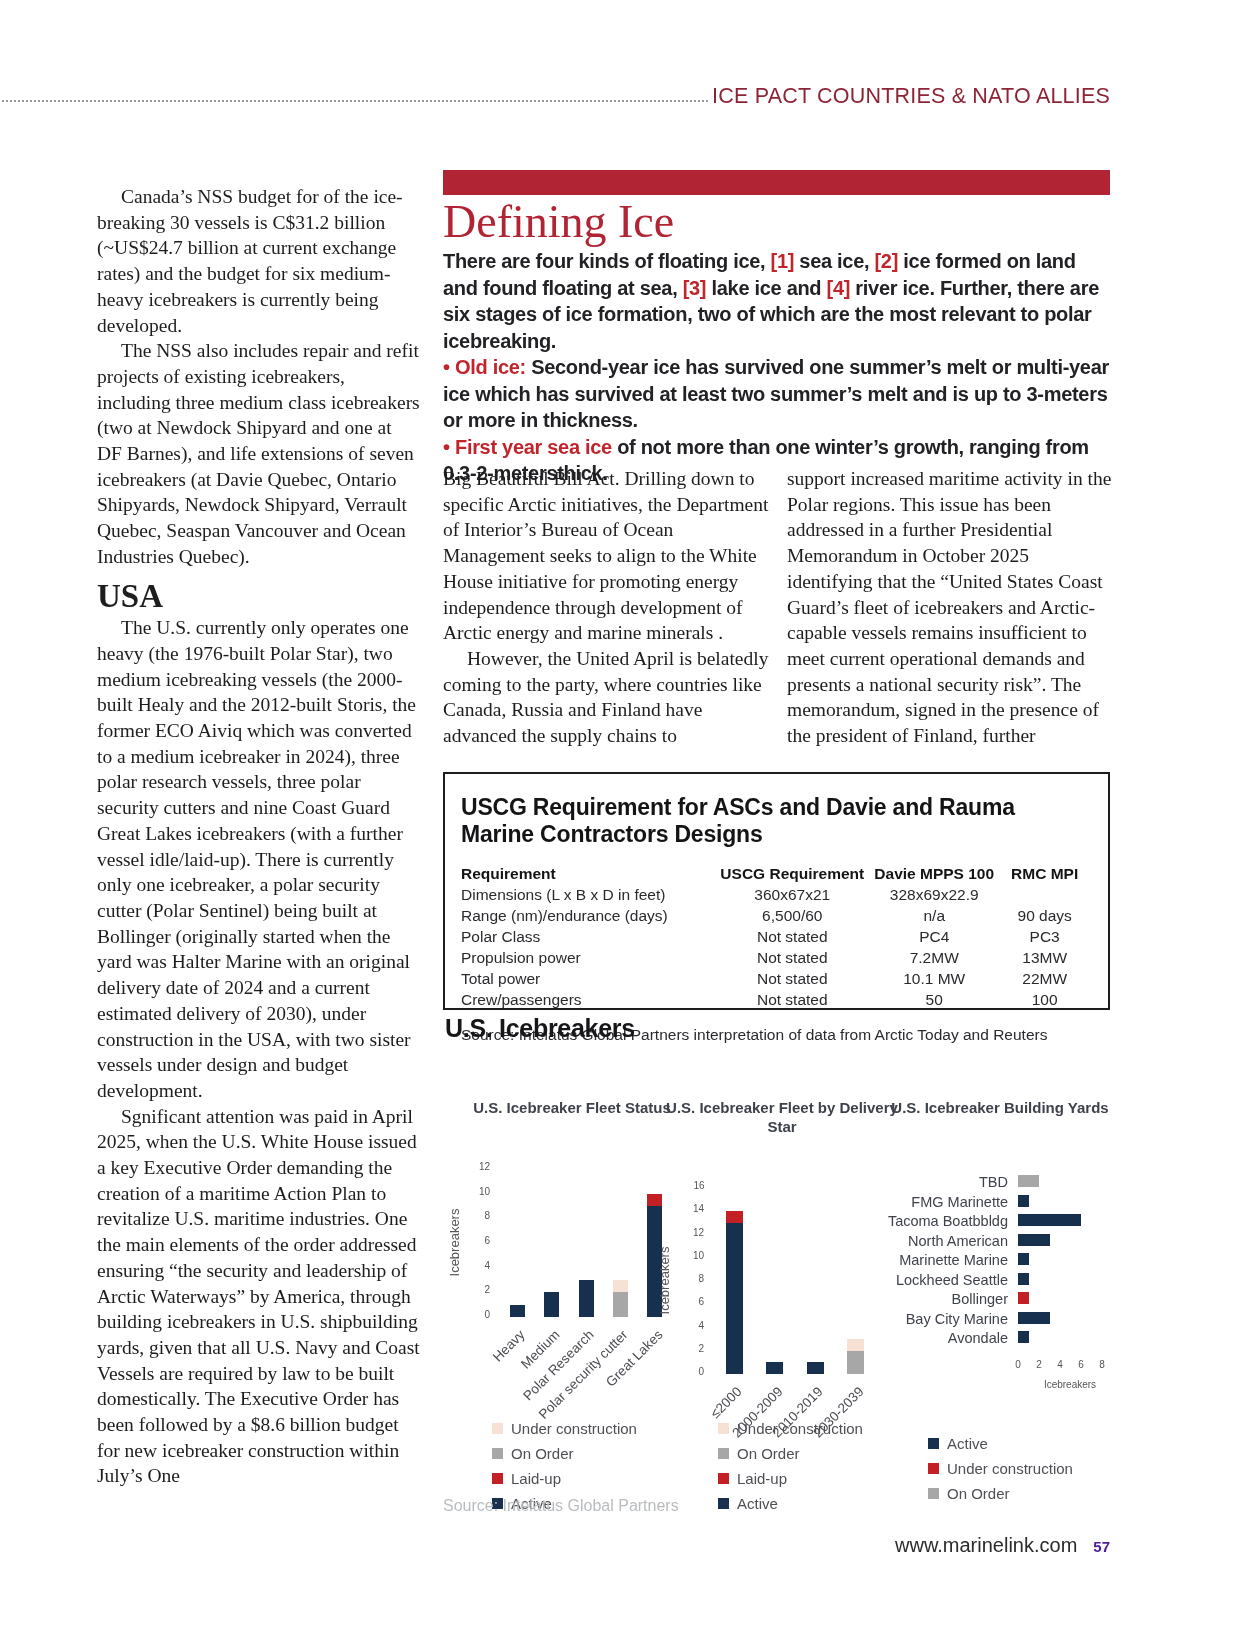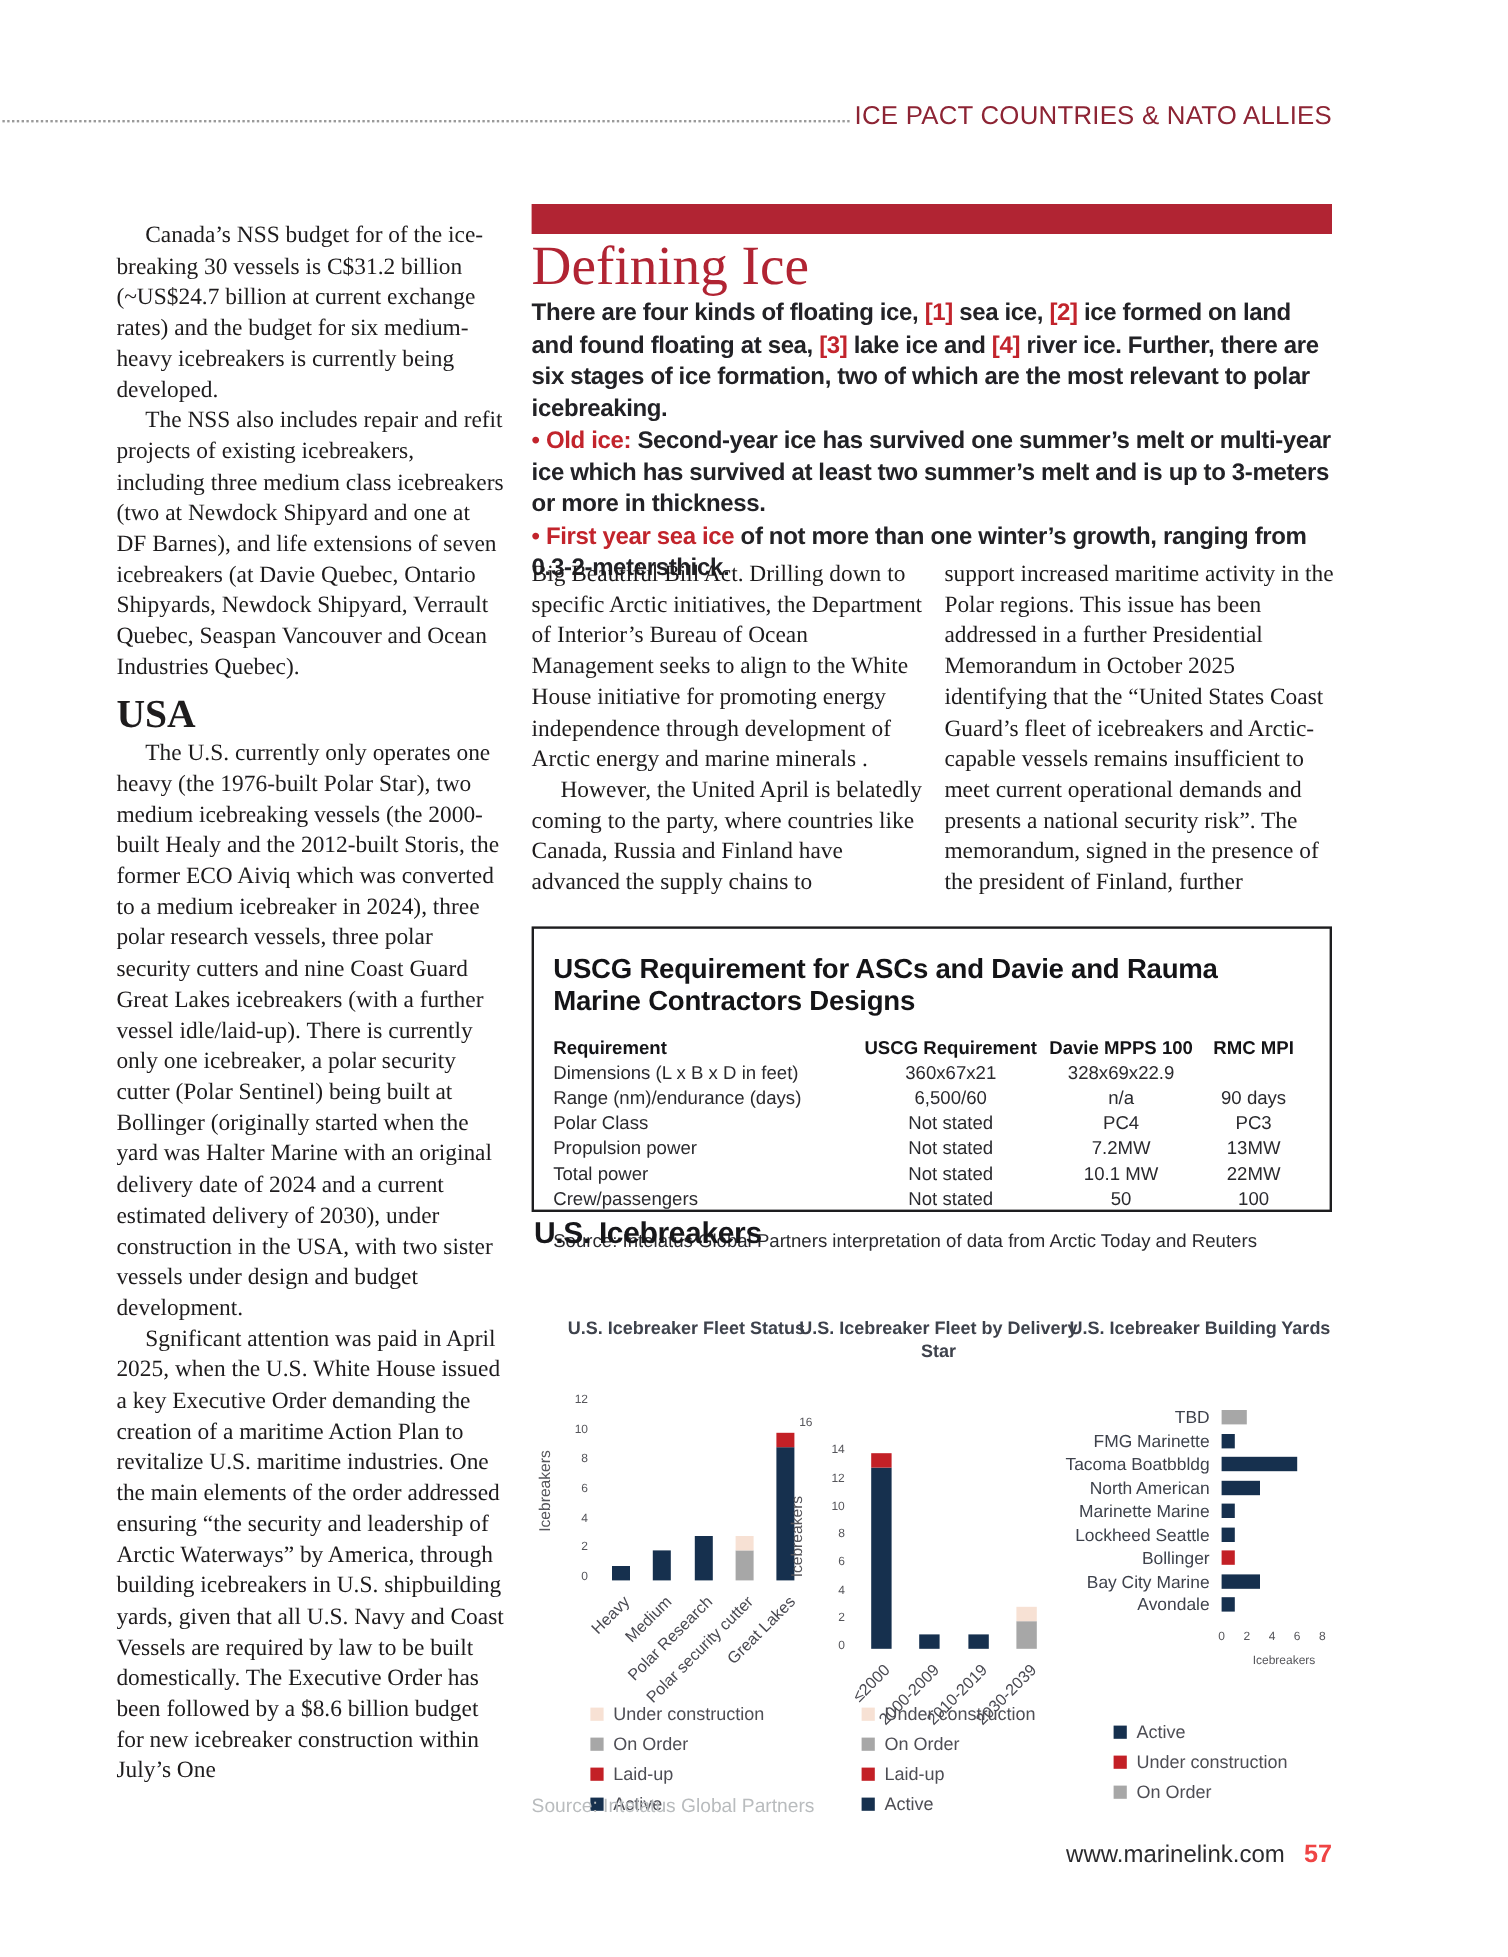--- a/index.html
+++ b/index.html
@@ -56,21 +56,21 @@
   .xlabel-rot{position:absolute;font-size:13.5px;color:#4a4a52;white-space:nowrap;width:150px;text-align:right;transform:rotate(-45deg);transform-origin:100% 0;}
   .hrow-label{position:absolute;font-size:14.5px;color:#3e424c;text-align:right;white-space:nowrap;}
   .legend{position:absolute;}
   .legend .li{display:flex;align-items:center;height:25px;}
   .legend .sw{width:11px;height:11px;margin-right:8px;flex:0 0 auto;}
   .legend .lt{font-size:15px;color:var(--legend-ink);}
   .charts-src{position:absolute;left:443px;top:1497px;font-size:16px;color:#b9bcbe;}
   
   .footer{position:absolute;left:443px;top:1534px;width:667px;display:flex;justify-content:flex-end;align-items:baseline;gap:16px;}
   .footer .site{font-size:20px;color:#2b2b2e;}
-  .footer .pg{font-weight:bold;font-size:21px;color:#ef4444;}
+  .footer .pg{font-weight:bold;font-size:15px;color:#4c1d95;}
   .bar-seg{position:absolute;}
 </style>
 </head>
 <body>
 
 <div class="page">
 
   <div class="hdr">
     <div class="hdr-line"></div>
     <div class="hdr-title">ICE PACT COUNTRIES &amp; NATO ALLIES</div>
@@ -189,21 +189,21 @@
       <div class="ctitle" style="width: 240px;">U.S. Icebreaker Fleet by Delivery Star</div>
       <div style="position: relative; width: 240px; height: 308px;">
         <div class="tick" style="left: 0px; top: 230px; width: 42px; text-align: right;">0</div>
         <div class="tick" style="left: 0px; top: 206.75px; width: 42px; text-align: right;">2</div>
         <div class="tick" style="left: 0px; top: 183.5px; width: 42px; text-align: right;">4</div>
         <div class="tick" style="left: 0px; top: 160.25px; width: 42px; text-align: right;">6</div>
         <div class="tick" style="left: 0px; top: 137px; width: 42px; text-align: right;">8</div>
         <div class="tick" style="left: 0px; top: 113.75px; width: 42px; text-align: right;">10</div>
         <div class="tick" style="left: 0px; top: 90.5px; width: 42px; text-align: right;">12</div>
         <div class="tick" style="left: 0px; top: 67.25px; width: 42px; text-align: right;">14</div>
-        <div class="tick" style="left: 4px; top: 44px; width: 42px; text-align: left;">16</div>
+        <div class="tick" style="left: 16px; top: 44px; width: 42px; text-align: center;">16</div>
         <div class="ylab" style="left: -118px; top: 137px; width: 240px; text-align: center;">Icebreakers</div>
         <div style="position: absolute; left: 52px; top: 52px; width: 162px; height: 186px;">
           <div class="bar-seg" style="left: 12px; bottom: 0px; width: 17px; height: 151px; background: rgb(22, 48, 78);"></div>
           <div class="bar-seg" style="left: 12px; bottom: 151px; width: 17px; height: 12px; background: rgb(195, 32, 38);"></div>
           <div class="bar-seg" style="left: 52px; bottom: 0px; width: 17px; height: 12px; background: rgb(22, 48, 78);"></div>
           <div class="bar-seg" style="left: 93px; bottom: 0px; width: 17px; height: 12px; background: rgb(22, 48, 78);"></div>
           <div class="bar-seg" style="left: 133px; bottom: 0px; width: 17px; height: 23px; background: rgb(167, 167, 167);"></div>
           <div class="bar-seg" style="left: 133px; bottom: 23px; width: 17px; height: 12px; background: rgb(247, 225, 212);"></div>
         </div>
         <div class="xlabel-rot" style="left: -77.75px; top: 248px;">≤2000</div>

